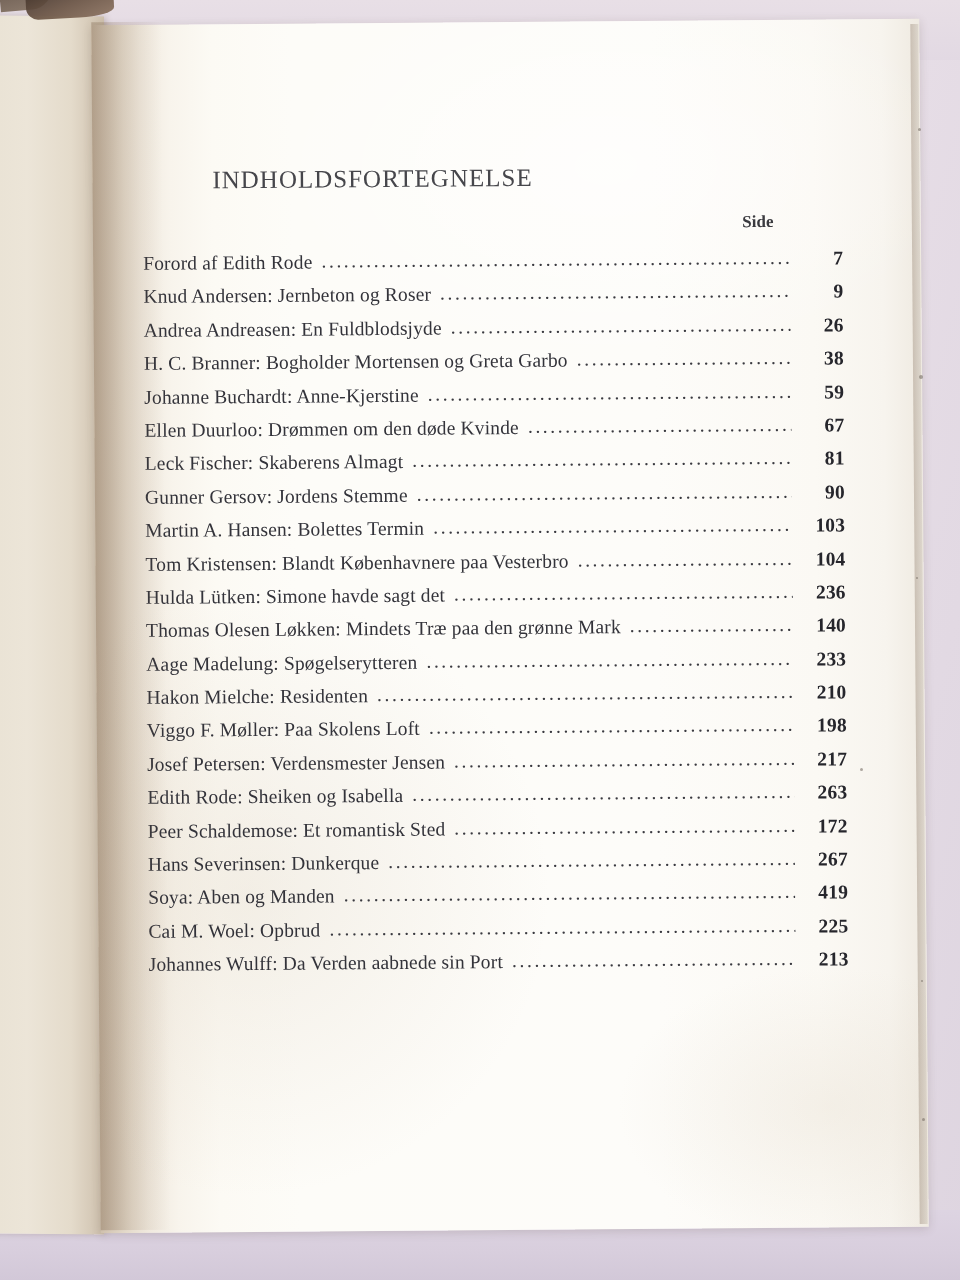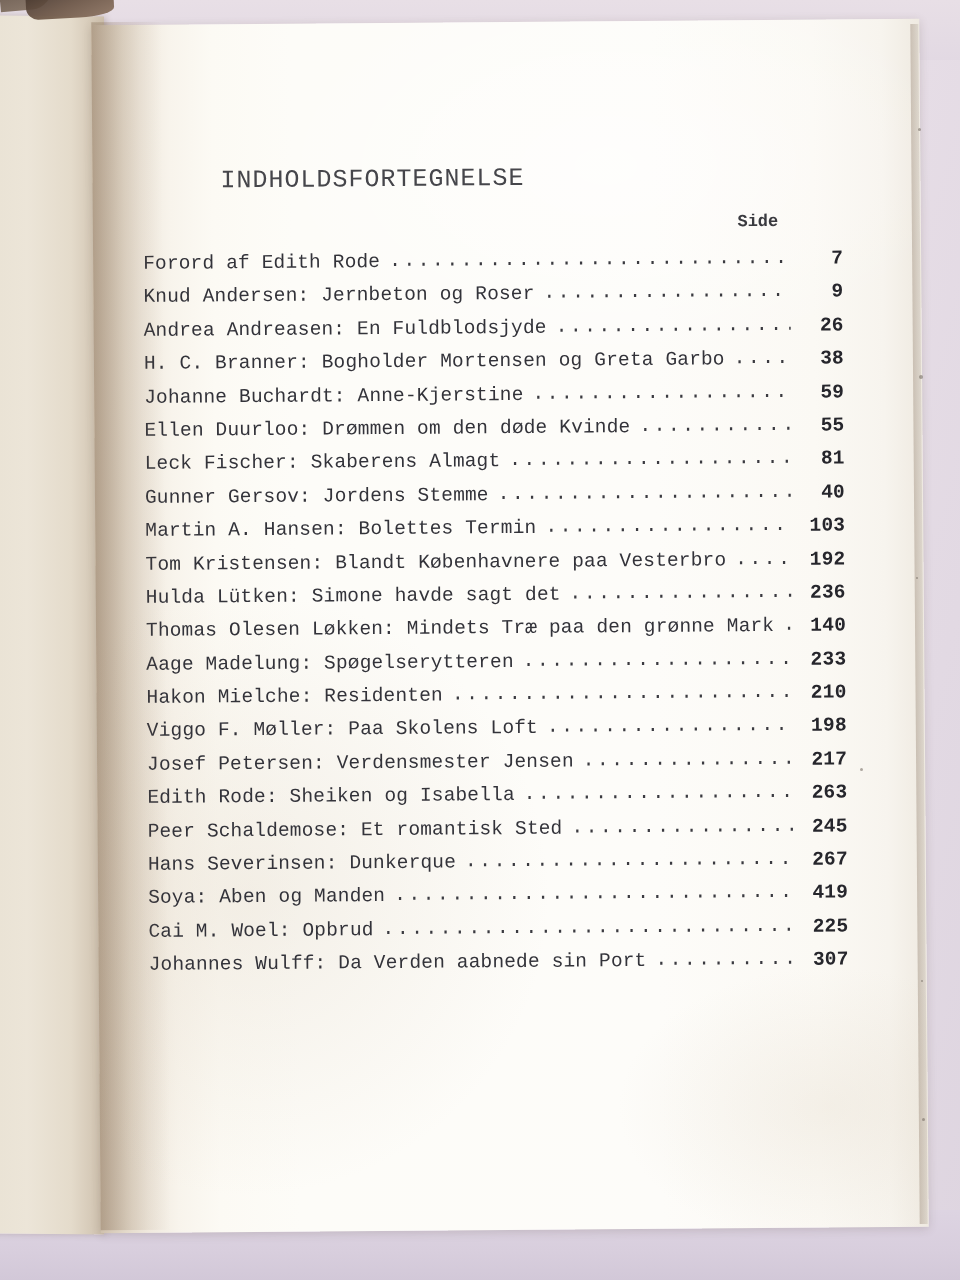--- a/index.html
+++ b/index.html
@@ -6,21 +6,21 @@
     margin: 0;
     padding: 0;
     background: #ffffff;
   }
   #scan {
     position: relative;
     width: 960px;
     height: 1280px;
     overflow: hidden;
     background: #3b82f6;
-    font-family: Liberation Mono, monospace;
+    font-family: Liberation Serif, serif;
   }
 
   
   .surface {
     position: absolute;
     inset: 0;
     background:
       linear-gradient(105deg, #cdbdb1 0%, #c9b8ae 18%, #dcd2d6 48%, #e6dde6 72%, #ded5e0 100%);
   }
   .surface-top {
@@ -228,41 +228,41 @@
             <span class="toc-page">38</span>
           </div>
           <div class="toc-row">
             <span class="toc-label">Johanne Buchardt: Anne-Kjerstine</span>
             <span class="toc-leader">..................................................................................</span>
             <span class="toc-page">59</span>
           </div>
           <div class="toc-row">
             <span class="toc-label">Ellen Duurloo: Drømmen om den døde Kvinde</span>
             <span class="toc-leader">..................................................................................</span>
-            <span class="toc-page">55</span>
+            <span class="toc-page">67</span>
           </div>
           <div class="toc-row">
             <span class="toc-label">Leck Fischer: Skaberens Almagt</span>
             <span class="toc-leader">..................................................................................</span>
             <span class="toc-page">81</span>
           </div>
           <div class="toc-row">
             <span class="toc-label">Gunner Gersov: Jordens Stemme</span>
             <span class="toc-leader">..................................................................................</span>
-            <span class="toc-page">40</span>
+            <span class="toc-page">90</span>
           </div>
           <div class="toc-row">
             <span class="toc-label">Martin A. Hansen: Bolettes Termin</span>
             <span class="toc-leader">..................................................................................</span>
             <span class="toc-page">103</span>
           </div>
           <div class="toc-row">
             <span class="toc-label">Tom Kristensen: Blandt Københavnere paa Vesterbro</span>
             <span class="toc-leader">..................................................................................</span>
-            <span class="toc-page">192</span>
+            <span class="toc-page">104</span>
           </div>
           <div class="toc-row">
             <span class="toc-label">Hulda Lütken: Simone havde sagt det</span>
             <span class="toc-leader">..................................................................................</span>
             <span class="toc-page">236</span>
           </div>
           <div class="toc-row">
             <span class="toc-label">Thomas Olesen Løkken: Mindets Træ paa den grønne Mark</span>
             <span class="toc-leader">..................................................................................</span>
             <span class="toc-page">140</span>
@@ -288,41 +288,41 @@
             <span class="toc-page">217</span>
           </div>
           <div class="toc-row">
             <span class="toc-label">Edith Rode: Sheiken og Isabella</span>
             <span class="toc-leader">..................................................................................</span>
             <span class="toc-page">263</span>
           </div>
           <div class="toc-row">
             <span class="toc-label">Peer Schaldemose: Et romantisk Sted</span>
             <span class="toc-leader">..................................................................................</span>
-            <span class="toc-page">245</span>
+            <span class="toc-page">172</span>
           </div>
           <div class="toc-row">
             <span class="toc-label">Hans Severinsen: Dunkerque</span>
             <span class="toc-leader">..................................................................................</span>
             <span class="toc-page">267</span>
           </div>
           <div class="toc-row">
             <span class="toc-label">Soya: Aben og Manden</span>
             <span class="toc-leader">..................................................................................</span>
             <span class="toc-page">419</span>
           </div>
           <div class="toc-row">
             <span class="toc-label">Cai M. Woel: Opbrud</span>
             <span class="toc-leader">..................................................................................</span>
             <span class="toc-page">225</span>
           </div>
           <div class="toc-row">
             <span class="toc-label">Johannes Wulff: Da Verden aabnede sin Port</span>
             <span class="toc-leader">..................................................................................</span>
-            <span class="toc-page">307</span>
+            <span class="toc-page">213</span>
           </div>
         </div>
 
     </div>
   </div>
 
   <div class="gutter"></div>
   <div class="fore-edge"></div>
 
   <div class="speck" style="left:918px;top:128px;width:3px;height:3px;"></div>

